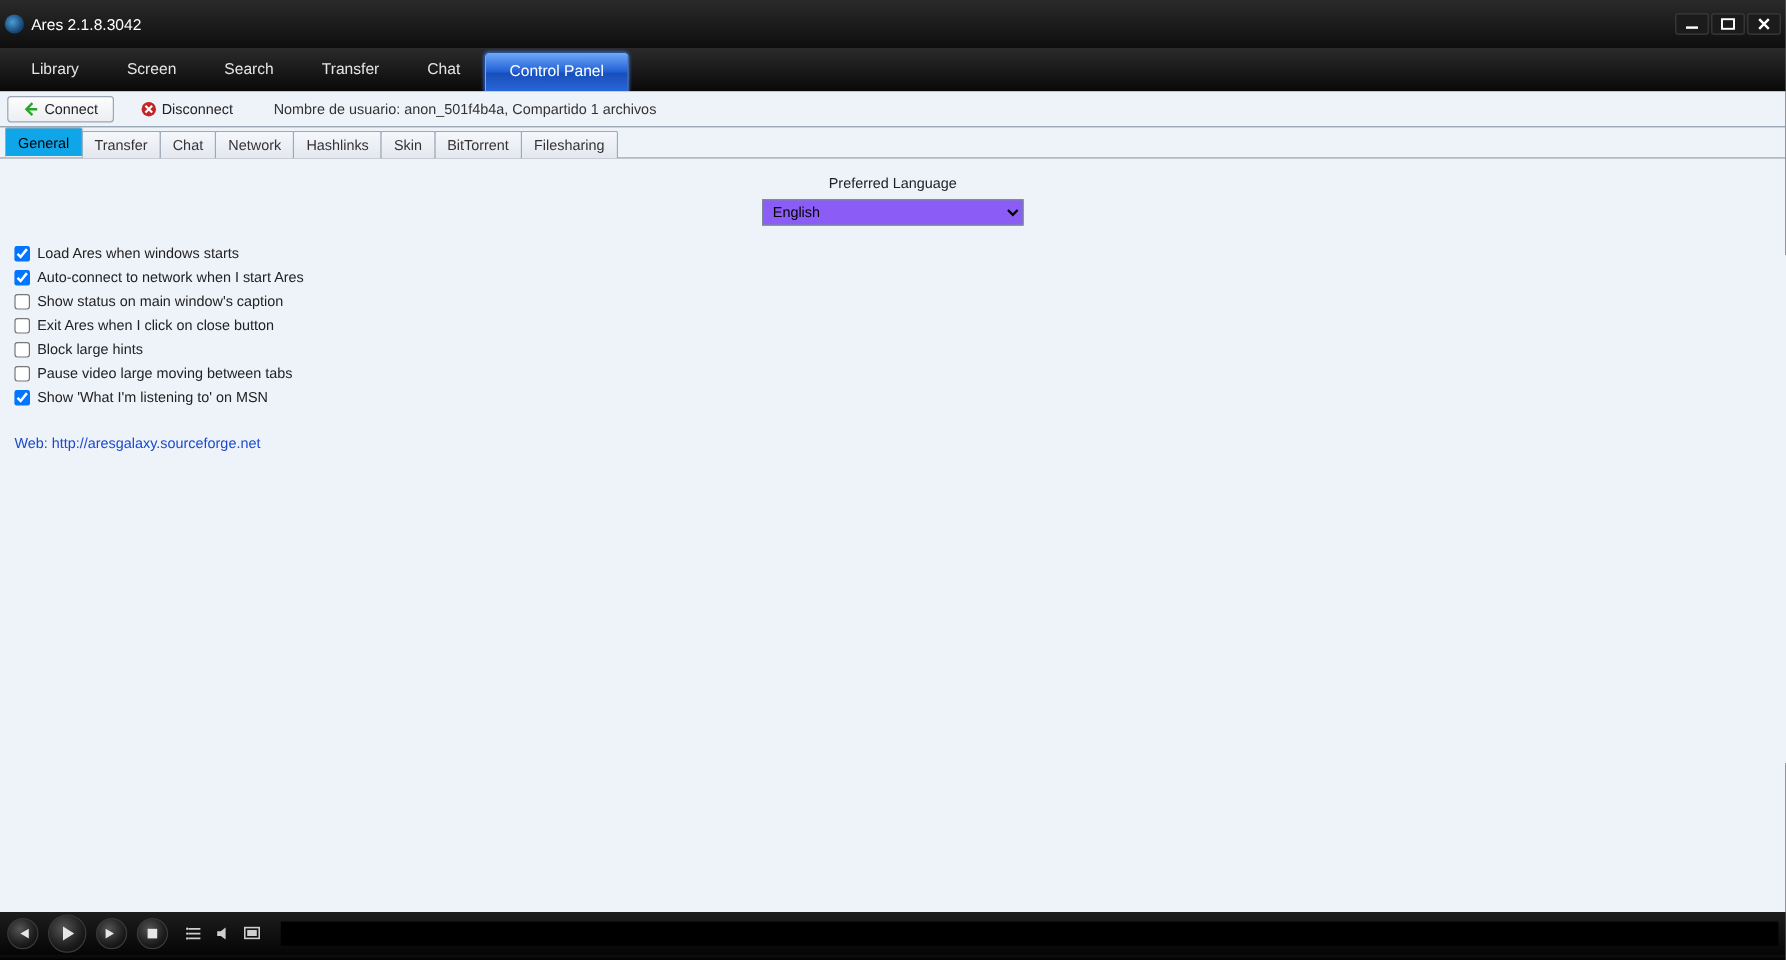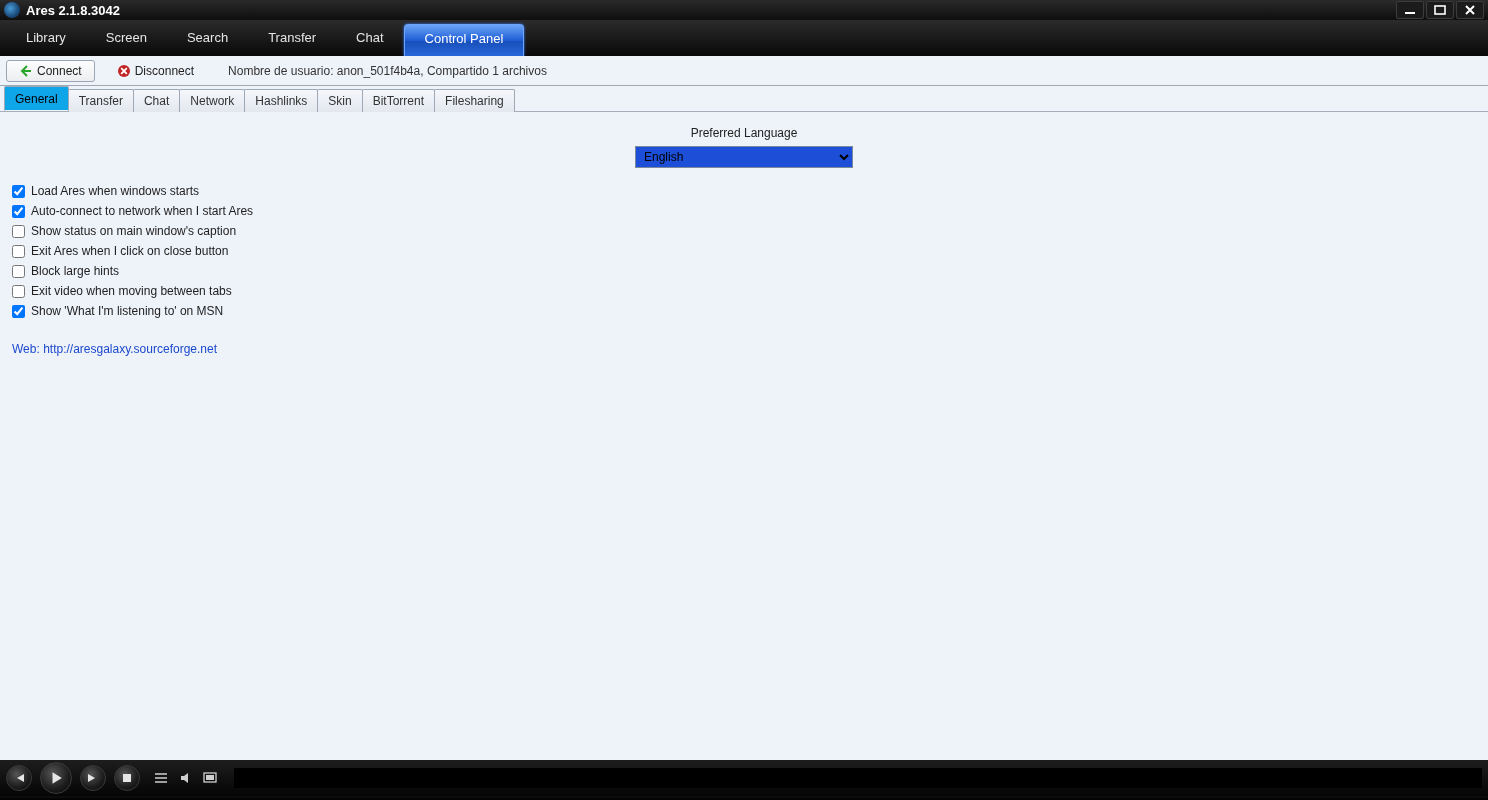--- a/index.html
+++ b/index.html
@@ -7,27 +7,27 @@
   font-family: Tahoma, Arial, sans-serif;
   font-size: 12px;
   background: #000;
   width: 1488px;
   height: 800px;
   overflow: hidden;
   display: flex;
   flex-direction: column;
 }
 .titlebar {
-  height: 20px;
+  height: 40px;
   background: linear-gradient(#2a2a2a, #0e0e0e);
   display: flex;
   align-items: center;
   padding: 0 4px;
   color: #fff;
-  font-weight: bold;
+  font-weight: normal;
   font-size: 13px;
 }
 .titlebar .app-icon {
   width: 16px; height: 16px; margin-right: 6px;
   background: radial-gradient(circle at 40% 40%, #4a9cd8 0%, #1a4b7a 60%, #0b2a49 100%);
   border-radius: 50%;
 }
 .titlebar .spacer { flex: 1; }
 .titlebar .winbtn {
   width: 28px; height: 18px;
@@ -120,21 +120,21 @@
   flex: 1;
   background: #eef2f9;
   padding: 14px 12px;
   overflow: auto;
 }
 .row { display: flex; align-items: center; gap: 6px; margin-bottom: 10px; flex-direction: column; }
 .row label.fld { color: #222; }
 select.lang {
   width: 218px; height: 22px;
   border: 1px solid #7a8a9c;
-  background: #1d4ed8;
+  background: #8b5cf6;
   font-size: 12px;
   padding: 1px 4px;
 }
 .check-list { margin-top: 16px; }
 .check-row {
   display: flex; align-items: center; gap: 6px;
   margin-bottom: 6px;
   color: #222;
 }
 .check-row input[type="checkbox"] {
@@ -259,21 +259,21 @@
     <div class="check-row">
       <input type="checkbox" style="">
       <span>Exit Ares when I click on close button</span>
     </div>
     <div class="check-row">
       <input type="checkbox" style="">
       <span>Block large hints</span>
     </div>
     <div class="check-row">
       <input type="checkbox" style="">
-      <span>Exit video when moving between tabs</span>
+      <span>Pause video large moving between tabs</span>
     </div>
     <div class="check-row">
       <input type="checkbox" checked="" style="">
       <span>Show 'What I'm listening to' on MSN</span>
     </div>
   </div>
 
   <div class="weblink">Web: http://aresgalaxy.sourceforge.net</div>
 </div>
 

